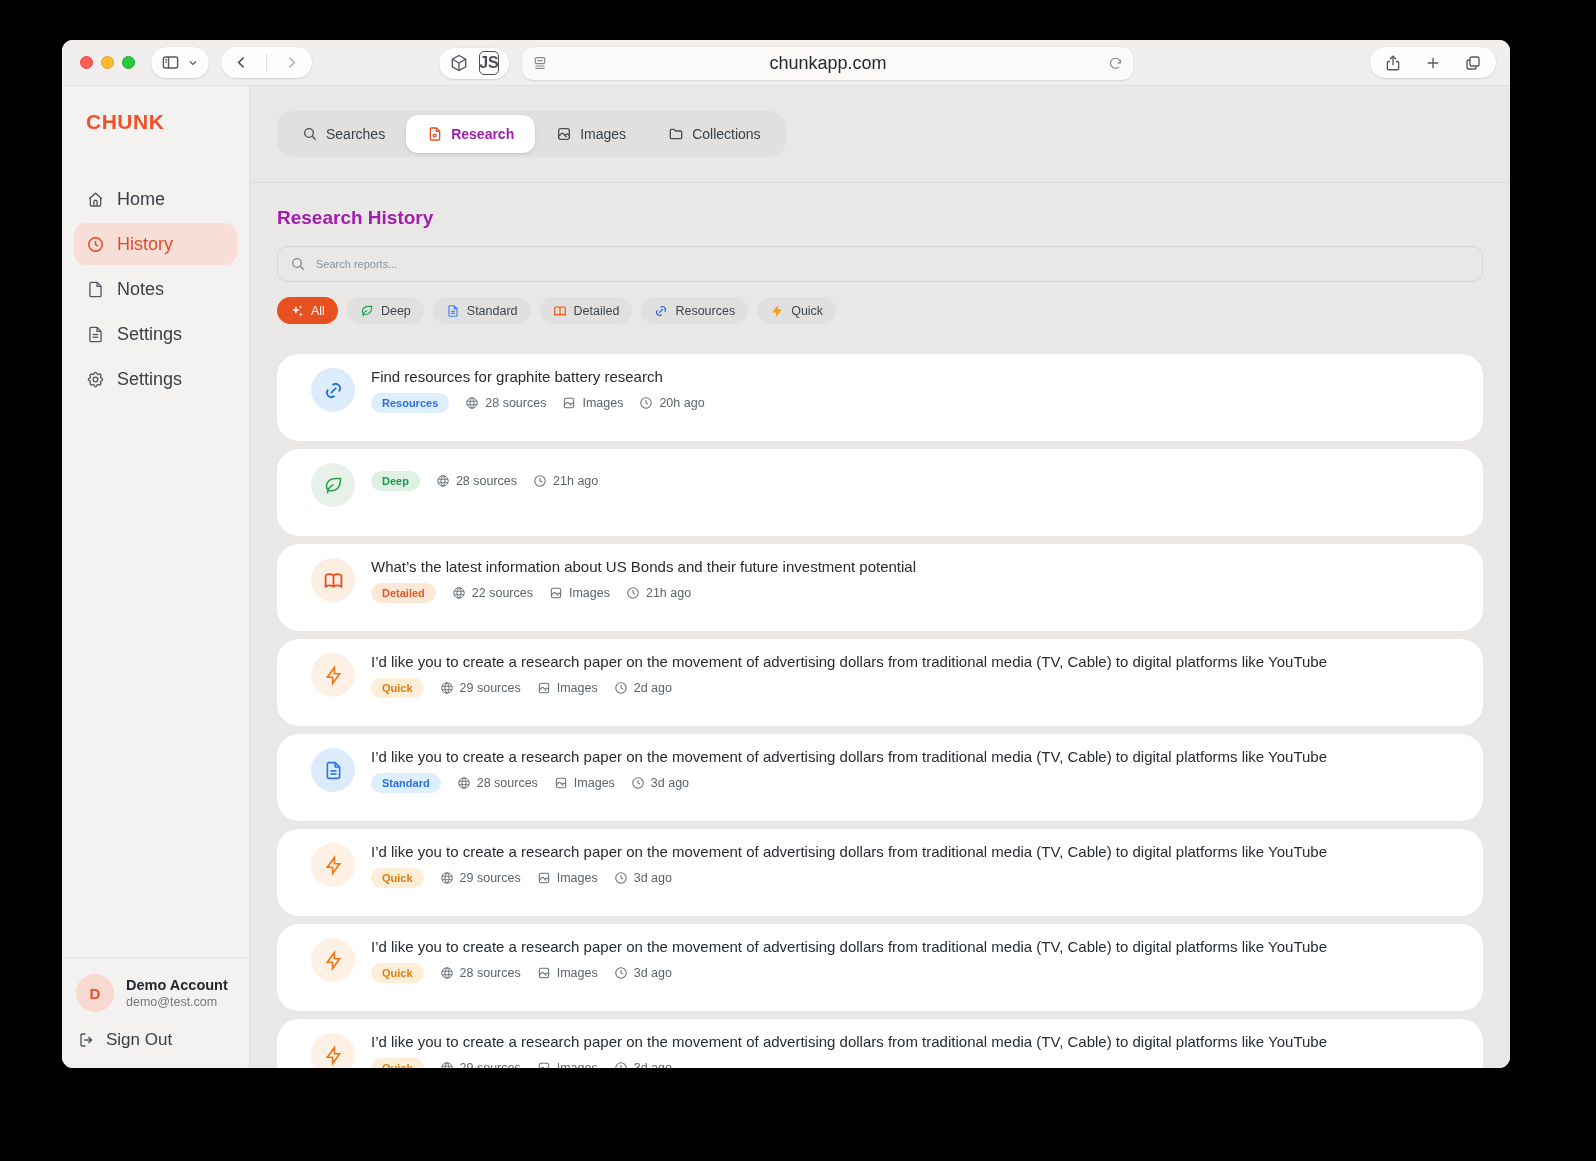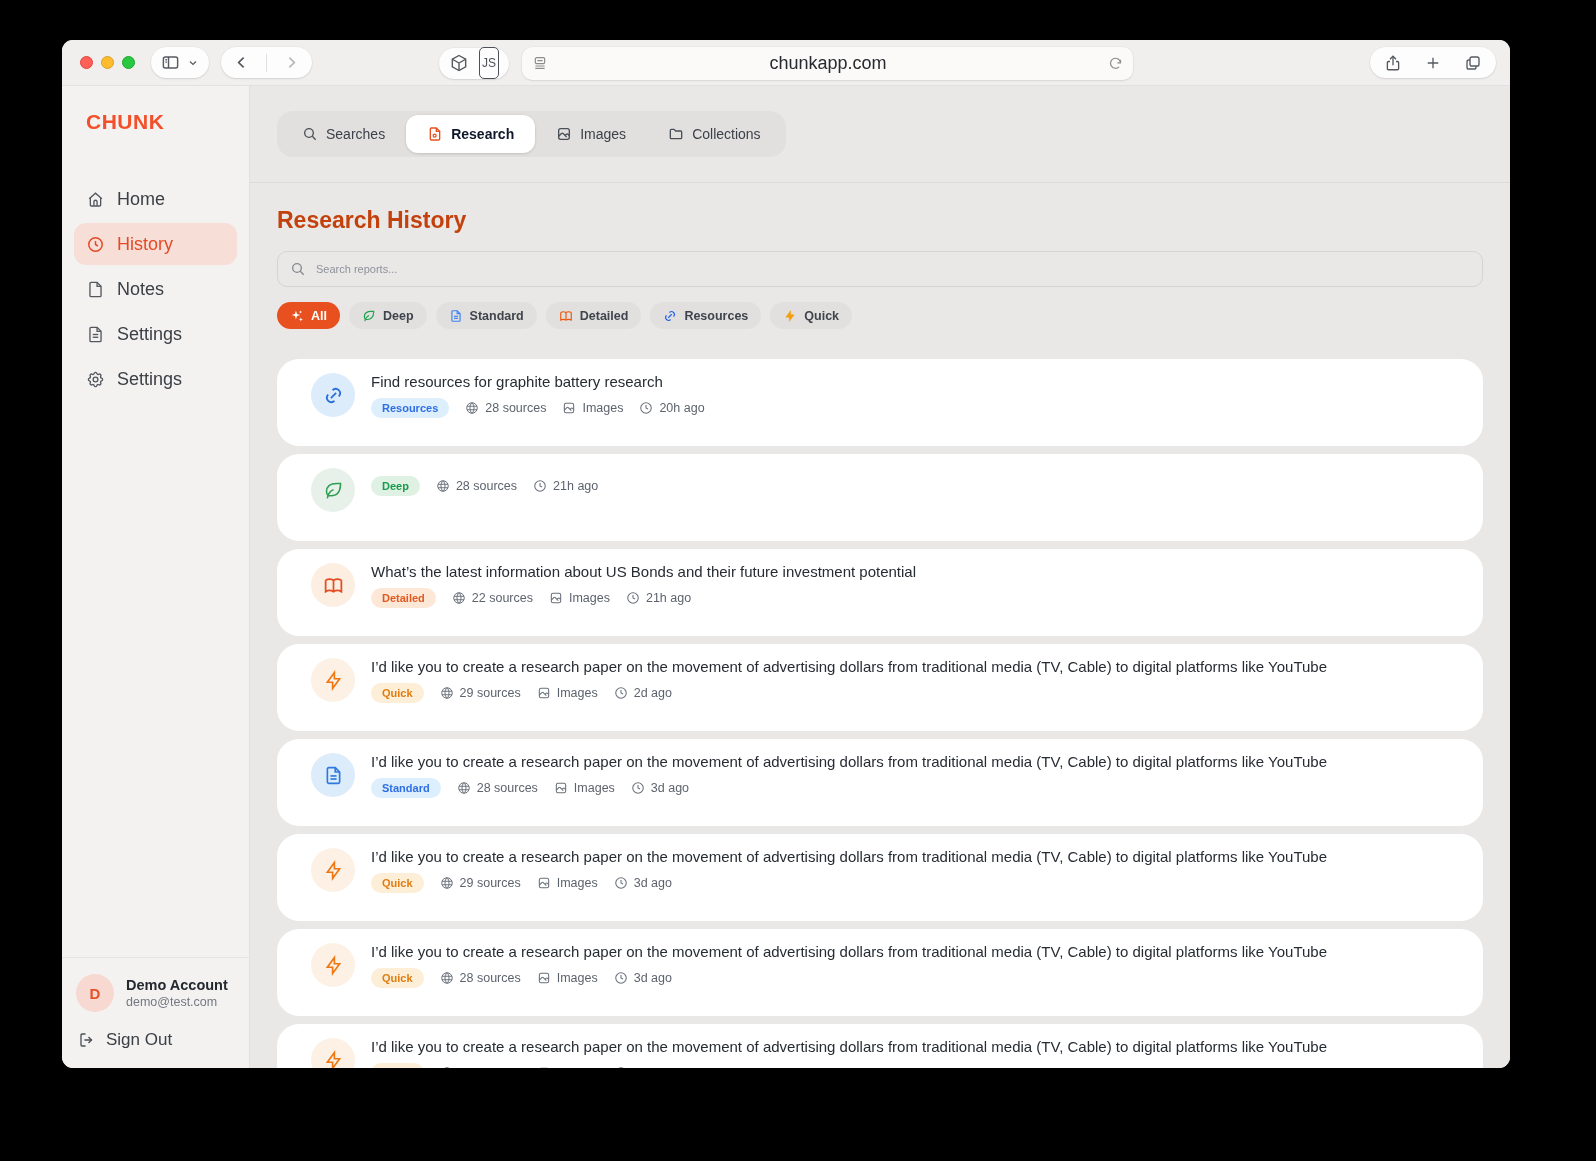--- a/index.html
+++ b/index.html
@@ -29,23 +29,23 @@
   }
   .pill svg { stroke:#55595f; }
   .tb-toggle { margin-left:16px; padding:0 10px; gap:7px; }
   .tb-nav { margin-left:12px; padding:0 12px; gap:16px; position:relative; }
   .tb-nav .sep{ width:1px; height:18px; background:#e2e0de; }
   .tb-nav .fwd svg{ stroke:#b9b7b5; }
   .center-zone { position:absolute; left:0; right:0; top:0; height:46px;
     display:flex; align-items:center; justify-content:center; gap:13px; pointer-events:none; }
   .center-zone > * { pointer-events:auto; }
   .tb-ext { padding:0 10px; gap:10px; }
-  .js-badge { width:20px; height:32px; border:1.8px solid #4c5057; border-radius:5px;
+  .js-badge { width:20px; height:24px; border:1.8px solid #4c5057; border-radius:5px;
     display:flex; align-items:center; justify-content:center;
-    font-size:12px; font-weight:400; color:#4c5057; }
+    font-size:16px; font-weight:700; color:#4c5057; }
   .urlbar {
     width:611px; height:33px; background:#fbfaf9; border-radius:10px;
     box-shadow:0 0 0 .5px rgba(0,0,0,.05), 0 1px 2px rgba(0,0,0,.08);
     display:flex; align-items:center; padding:0 10px;
   }
   .urlbar .url { flex:1; text-align:center; font-size:18px; color:#272a2e; }
   .urlbar svg { stroke:#8e8c8a; }
   .tb-right { margin-left:auto; padding:0 14px; gap:22px; }
 
   
@@ -74,39 +74,39 @@
   .signout svg { stroke:#4a4f56; }
 
   .main { flex:1; display:flex; flex-direction:column; background:#eae8e7; overflow:hidden; }
 
   
   .tabs-band { height:97px; display:flex; align-items:center; padding-left:27px; border-bottom:1px solid #dddbd9; }
   .tabset { background:#e2e0de; border-radius:16px; padding:4px; display:flex; }
   .tab { height:38px; border-radius:12px; display:flex; align-items:center; gap:8px;
     padding:0 21px; font-size:14px; color:#3c4149; font-weight:500; cursor:pointer; }
   .tab svg { stroke:#4a4f57; }
-  .tab.active { background:#fff; font-weight:700; color:#0f172a;
+  .tab.active { background:#fff; font-weight:700; color:#a21caf;
     box-shadow:0 1px 3px rgba(0,0,0,.12), 0 0 0 .5px rgba(0,0,0,.03); }
   .tab.active svg { stroke:#e8501f; }
 
   
   .content { flex:1; padding:24px 27px 0; overflow:hidden; }
-  .page-title { font-size:23px; font-weight:700; color:#c2410c; }
+  .page-title { font-size:19px; font-weight:700; color:#a21caf; }
   .searchbar {
     margin-top:17px; height:36px; border:1px solid #d6d4d2; border-radius:10px;
     display:flex; align-items:center; gap:10px; padding:0 12px; background:#eae8e7;
   }
   .searchbar svg { stroke:#83888f; }
   .searchbar input { flex:1; border:none; outline:none; background:transparent;
     font:inherit; font-size:11px; color:#2a2e34; }
   .searchbar input::placeholder { color:#8d929b; }
 
   .chips { margin-top:15px; display:flex; gap:9px; }
   .chip { height:27px; border-radius:14px; background:#e2e0de; display:flex; align-items:center;
-    gap:7px; padding:0 13px; font-size:12.5px; font-weight:700; color:#3f444c; cursor:pointer;justify-content:space-between; }
+    gap:7px; padding:0 13px; font-size:12.5px; font-weight:400; color:#3f444c; cursor:pointer;justify-content:space-between; }
   .chip.active { background:#e8501f; color:#fff; }
   .chip svg.leaf { stroke:#1ea34f; } .chip svg.file { stroke:#3b82f6; }
   .chip svg.book { stroke:#ea580c; } .chip svg.link { stroke:#2563eb; }
   .chip svg.bolt { stroke:#f59e0b; fill:#f59e0b; }
 
   .report-list { margin-top:30px; display:flex; flex-direction:column; gap:8px; }
   .card { background:#fff; border-radius:22px; min-height:87px; display:flex; align-items:flex-start;
     gap:16px; padding:14px 34px; cursor:pointer; }
   .card-ic { width:44px; height:44px; border-radius:50%; flex:0 0 44px;
     display:flex; align-items:center; justify-content:center; }

